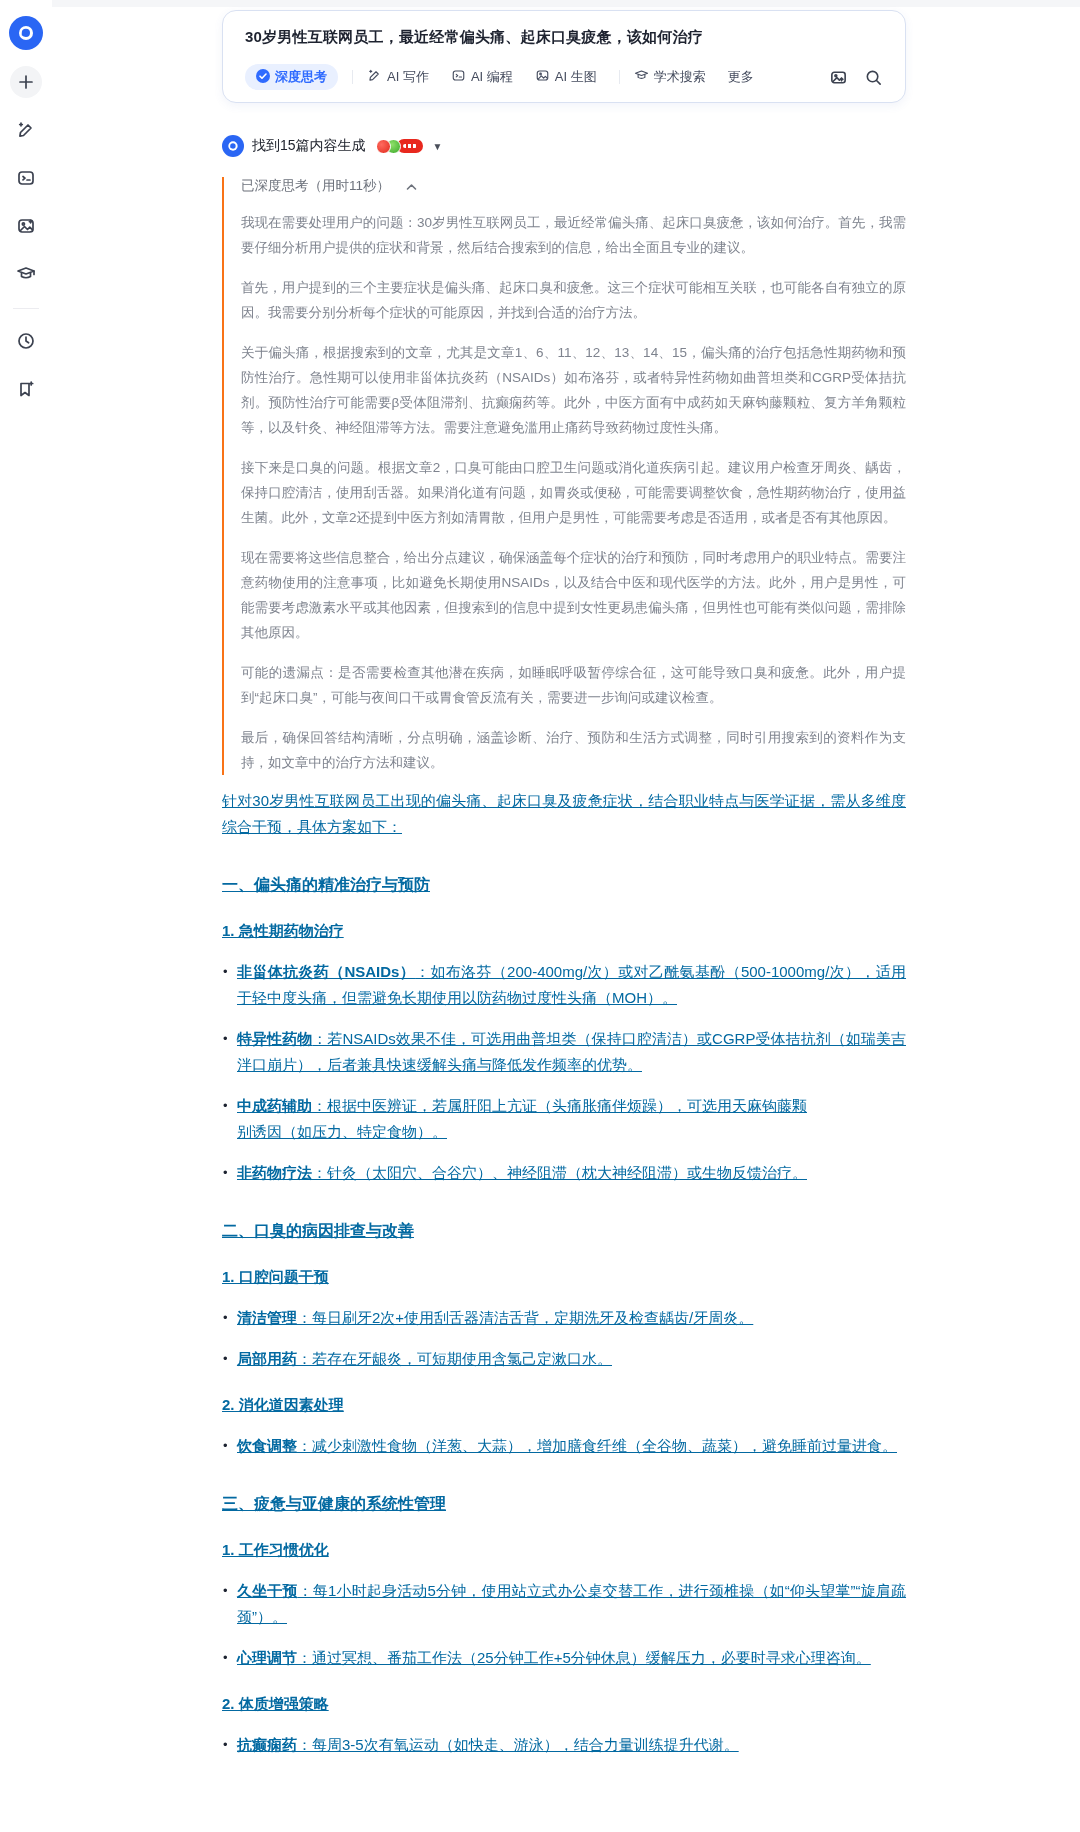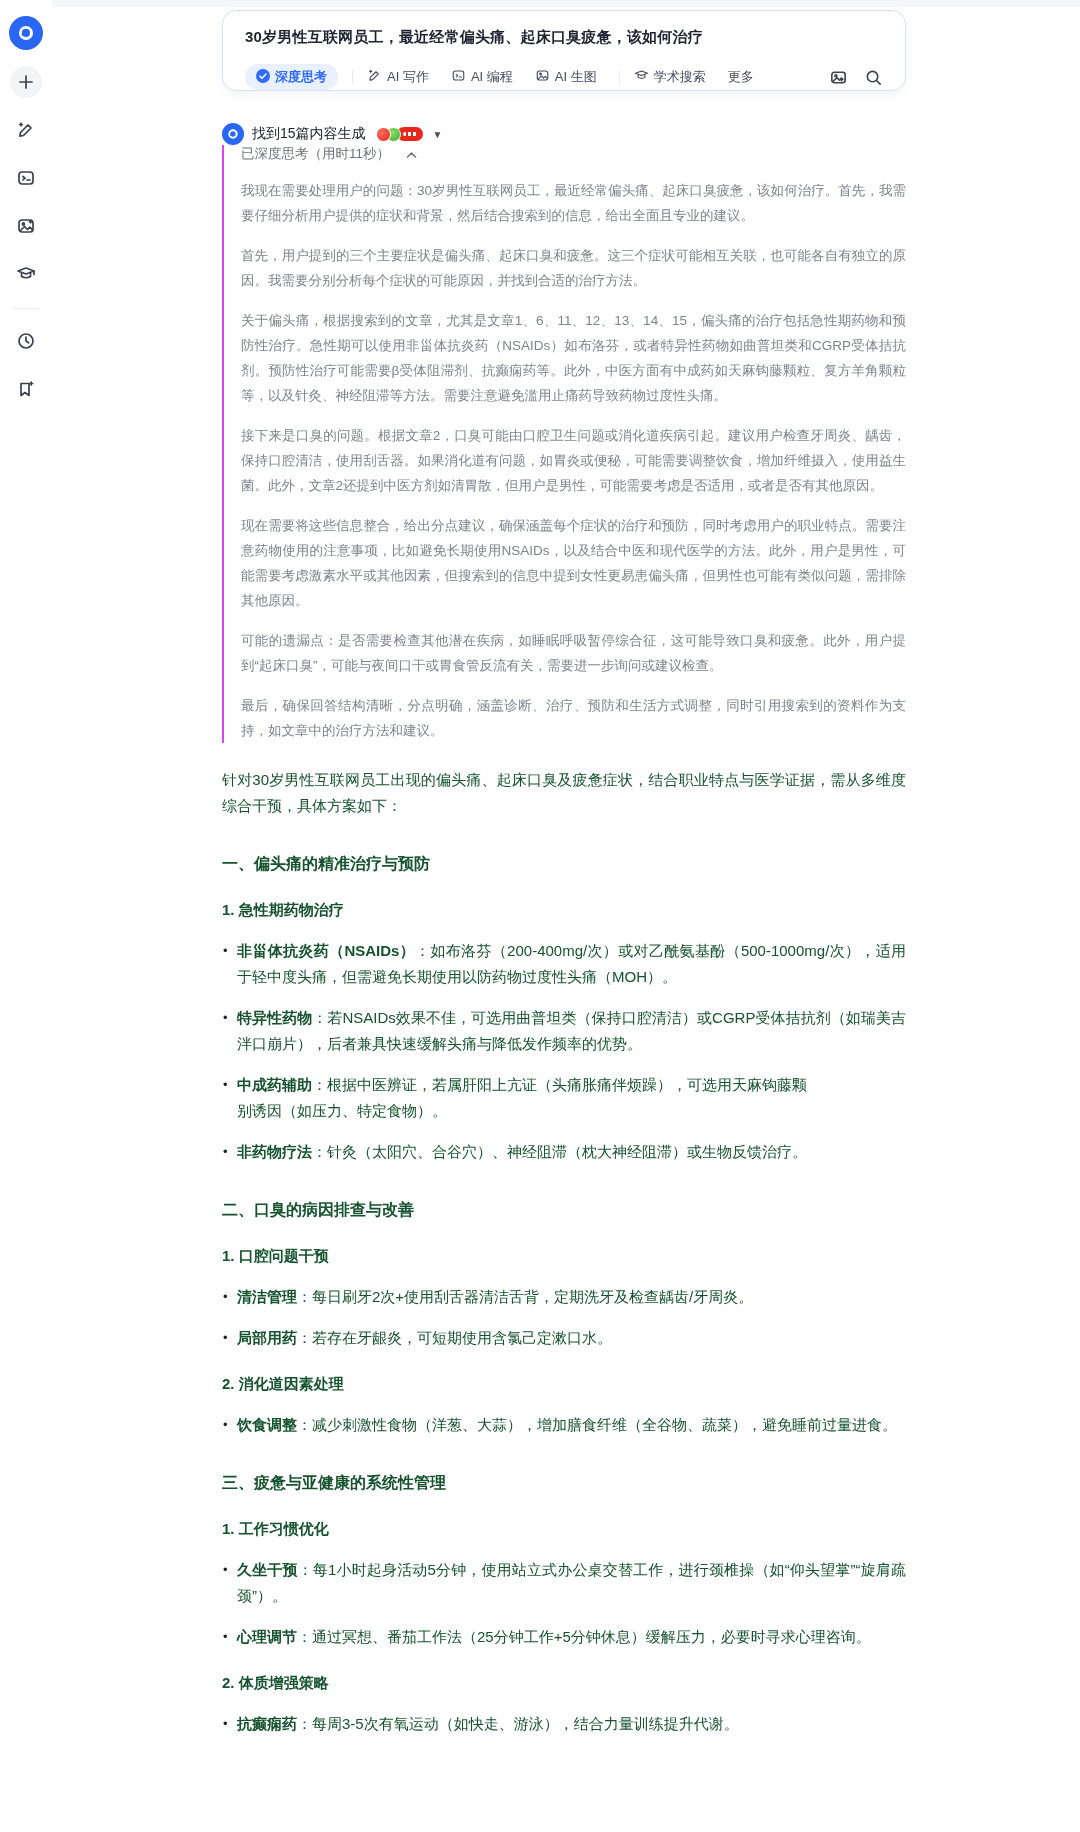--- a/index.html
+++ b/index.html
@@ -17,21 +17,21 @@
   .sb-new { background:#f3f4f6; border-radius:16px; }
   .sb-div { width:26px; height:1px; background:#ececf0; margin-top:18px; }
   .sidebar svg { display:block; }
 
   
   .main { position:absolute; left:52px; top:0; width:1028px; height:100%; }
   .col { position:relative; margin-left:170px; width:684px; }
 
   
   .composer { margin-top:10px; background:#fff; border:1px solid #d9e1f2; border-radius:14px;
-    box-shadow:0 3px 10px rgba(64,96,190,0.07); padding:17px 22px 0 22px; }
+    box-shadow:0 3px 10px rgba(64,96,190,0.07); padding:17px 22px 12px 22px; }
   .question { font-size:15px; font-weight:700; color:#1e2330; letter-spacing:0.2px; }
   .tabrow { margin-top:17px; display:flex; align-items:center; }
   .tab { display:flex; align-items:center; gap:5px; font-size:13px; color:#454c5e; margin-right:22px;
     cursor:pointer; white-space:nowrap; }
   .tab.active { background:#e9f0ff; color:#2f6bff; font-weight:600; padding:4px 11px; border-radius:999px;
     margin-right:14px; }
   .tabsep { width:1px; height:14px; background:#e7eaf0; margin-right:14px; }
   .tabspace { flex:1; }
   .actbtn { margin-left:16px; cursor:pointer; display:flex; align-items:center; }
 
@@ -44,27 +44,27 @@
   .fav { width:15px; height:15px; border-radius:50%; border:1.5px solid #fff; }
   .fav1 { background:radial-gradient(circle at 35% 35%, #ff6a5e, #e02a1d); z-index:3; }
   .fav2 { background:radial-gradient(circle at 40% 35%, #8fe06a, #3aa829); margin-left:-5px; z-index:2; }
   .fav-pill { height:14px; min-width:26px; border-radius:7px; background:#e8281e; margin-left:-4px; z-index:1;
     display:flex; align-items:center; justify-content:center; }
   .fav-pill i { display:block; width:14px; height:4px; border-radius:2px;
     background:repeating-linear-gradient(90deg,#fff 0 3px,transparent 3px 5px); }
   .src-caret { color:#4a4f5a; font-size:10px; margin-left:2px; cursor:pointer; }
 
   
-  .thinking { border-left:2px solid #d946ef; padding-left:17px; color:#7e838e; }
+  .thinking { margin-top:20px; border-left:2px solid #f97316; padding-left:17px; color:#7e838e; }
   .t-head { display:flex; align-items:center; gap:16px; font-size:13.5px; color:#6d727c; cursor:pointer; }
   .t-chev { font-size:12px; color:#6d727c; transform:translateY(1px); }
   .thinking p { font-size:13.5px; line-height:25px; margin-top:15px; text-align:justify; }
 
   
-  .answer { margin-top:24px; color:#14532d; font-size:15px; line-height:26px; }
+  .answer { margin-top:13px; color:#0369a1; font-size:15px; line-height:26px;text-decoration:underline; }
   .answer .intro { margin-bottom:8px; text-align:justify; }
   .answer h3 { font-size:16px; font-weight:700; margin-top:32px; }
   .answer h4 { font-size:15px; font-weight:700; margin-top:20px; }
   .blist { list-style:none; }
   .blist li { position:relative; padding-left:15px; margin-top:15px; white-space:pre-line; text-align:justify; }
   .blist li::before { content:"•"; position:absolute; left:1px; top:0; font-size:13px; color:#1d2331; }
   .blead { font-weight:700; }
 
   svg.ic { stroke:#3c4250; fill:none; stroke-width:1.7; stroke-linecap:round; stroke-linejoin:round; }
   svg.ic-tab { stroke:#454c5e; fill:none; stroke-width:1.5; stroke-linecap:round; stroke-linejoin:round; }
@@ -226,21 +226,21 @@
         <span>已深度思考（用时11秒）</span>
         <span class="t-chev">
           <svg width="11" height="8" viewBox="0 0 11 8">
               <path d="M1.5 6L5.5 2l4 4" stroke="#6d727c" stroke-width="1.6" fill="none" stroke-linecap="round" stroke-linejoin="round"></path>
             </svg>
         </span>
       </div>
       <p>我现在需要处理用户的问题：30岁男性互联网员工，最近经常偏头痛、起床口臭疲惫，该如何治疗。首先，我需要仔细分析用户提供的症状和背景，然后结合搜索到的信息，给出全面且专业的建议。</p>
       <p>首先，用户提到的三个主要症状是偏头痛、起床口臭和疲惫。这三个症状可能相互关联，也可能各自有独立的原因。我需要分别分析每个症状的可能原因，并找到合适的治疗方法。</p>
       <p>关于偏头痛，根据搜索到的文章，尤其是文章1、6、11、12、13、14、15，偏头痛的治疗包括急性期药物和预防性治疗。急性期可以使用非甾体抗炎药（NSAIDs）如布洛芬，或者特异性药物如曲普坦类和CGRP受体拮抗剂。预防性治疗可能需要β受体阻滞剂、抗癫痫药等。此外，中医方面有中成药如天麻钩藤颗粒、复方羊角颗粒等，以及针灸、神经阻滞等方法。需要注意避免滥用止痛药导致药物过度性头痛。</p>
-      <p>接下来是口臭的问题。根据文章2，口臭可能由口腔卫生问题或消化道疾病引起。建议用户检查牙周炎、龋齿，保持口腔清洁，使用刮舌器。如果消化道有问题，如胃炎或便秘，可能需要调整饮食，增加纤维摄入，使用益生菌。此外，文章2还提到中医方剂如清胃散，但用户是男性，可能需要考虑是否适用，或者是否有其他原因。</p>
+      <p>接下来是口臭的问题。根据文章2，口臭可能由口腔卫生问题或消化道疾病引起。建议用户检查牙周炎、龋齿，保持口腔清洁，使用刮舌器。如果消化道有问题，如胃炎或便秘，可能需要调整饮食，急性期药物治疗，使用益生菌。此外，文章2还提到中医方剂如清胃散，但用户是男性，可能需要考虑是否适用，或者是否有其他原因。</p>
       <p>现在需要将这些信息整合，给出分点建议，确保涵盖每个症状的治疗和预防，同时考虑用户的职业特点。需要注意药物使用的注意事项，比如避免长期使用NSAIDs，以及结合中医和现代医学的方法。此外，用户是男性，可能需要考虑激素水平或其他因素，但搜索到的信息中提到女性更易患偏头痛，但男性也可能有类似问题，需排除其他原因。</p>
       <p>可能的遗漏点：是否需要检查其他潜在疾病，如睡眠呼吸暂停综合征，这可能导致口臭和疲惫。此外，用户提到“起床口臭”，可能与夜间口干或胃食管反流有关，需要进一步询问或建议检查。</p>
       <p>最后，确保回答结构清晰，分点明确，涵盖诊断、治疗、预防和生活方式调整，同时引用搜索到的资料作为支持，如文章中的治疗方法和建议。</p>
     </section>
 
     <article class="answer">
       <p class="intro">针对30岁男性互联网员工出现的偏头痛、起床口臭及疲惫症状，结合职业特点与医学证据，需从多维度综合干预，具体方案如下：</p>
 
       <h3>一、偏头痛的精准治疗与预防</h3>
       <h4>1. 急性期药物治疗</h4>

